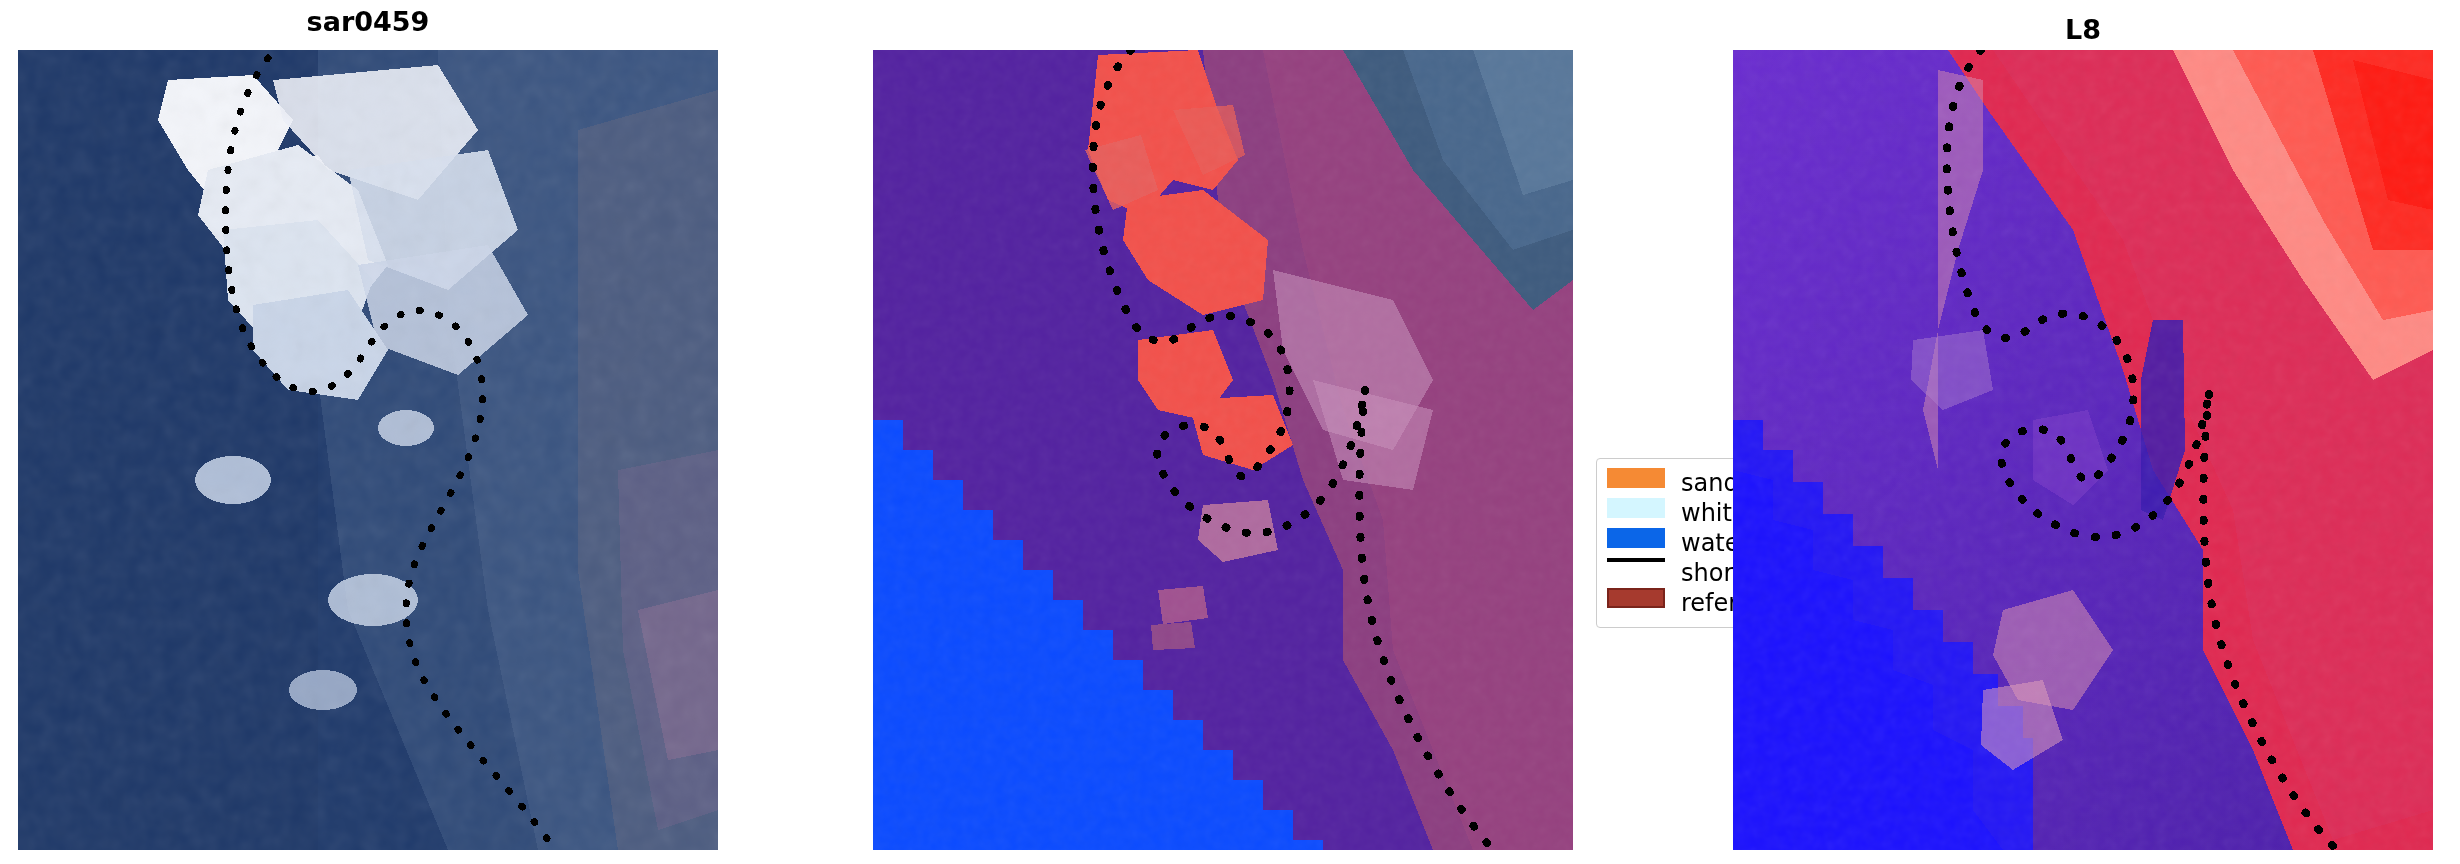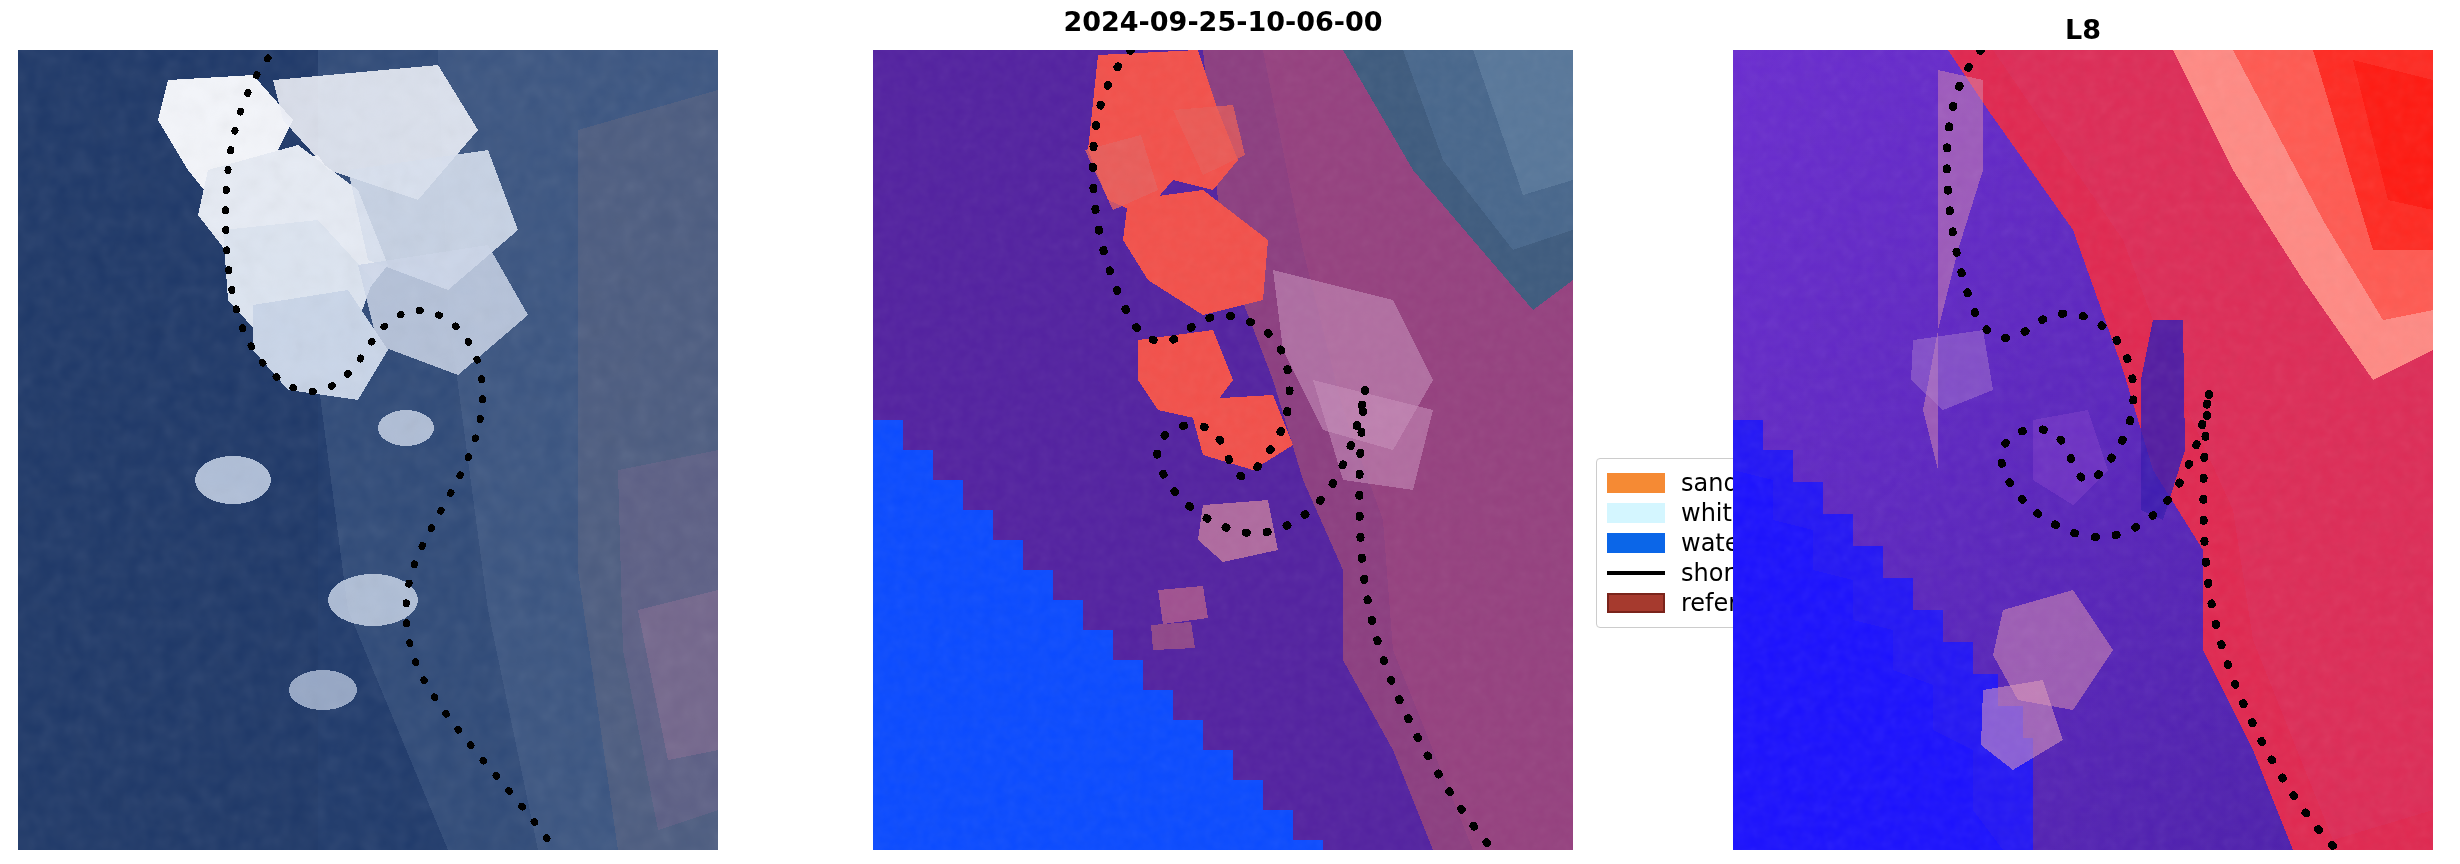--- a/index.html
+++ b/index.html
@@ -32,21 +32,21 @@
     background:#ffffff;
     border:1px solid #cccccc;
     border-radius:4px;
     box-sizing:border-box;
     padding:9px 10px 9px 10px;
     z-index:5;
     overflow:hidden;
   }
   .legend-row{
     display:flex;
-    align-items:center;
+    align-items:flex-start;
     height:30px;
     white-space:nowrap;
   }
   .swatch{
     width:58px;height:20px;
     flex:0 0 58px;
     box-sizing:border-box;
     margin-right:16px;
   }
   .swatch.line{
@@ -60,20 +60,21 @@
     line-height:30px;
   }
   
   .overlay-clip{z-index:9;}
 </style>
 </head>
 <body>
 
 <div class="figure">
 
+  <div class="panel-title" style="left:18px;top:6px;width:700px;">sar0459</div>
 
   <div class="canvas" style="left:18px;top:50px;width:700px;height:800px;">
     <svg width="700" height="800" viewBox="0 0 700 800" xmlns="http://www.w3.org/2000/svg" shape-rendering="crispEdges">
       <defs>
         <filter id="px1" x="0" y="0" width="100%" height="100%">
           <feTurbulence type="fractalNoise" baseFrequency="0.055" numOctaves="2" seed="7" result="n"></feTurbulence>
           <feColorMatrix in="n" type="saturate" values="0"></feColorMatrix>
           <feComponentTransfer>
               <feFuncA type="linear" slope="0.30"></feFuncA>
             </feComponentTransfer>
@@ -104,21 +105,20 @@
 
       <rect x="0" y="0" width="700" height="800" filter="url(#px1)" opacity="0.35"></rect>
 
       <path d="M250 8 C215 55 205 120 208 190 C212 255 225 300 262 330
                C300 358 330 330 348 300 C372 262 398 250 430 270
                C460 292 470 330 462 370 C452 420 420 460 400 505
                C380 552 385 600 415 645 C448 695 492 738 530 790" fill="none" stroke="#000000" stroke-width="7" stroke-linecap="round" stroke-dasharray="1 19"></path>
     </svg>
   </div>
 
-  <div class="panel-title" style="left:873px;top:6px;width:700px;">2024-09-25-10-06-00</div>
 
   <div class="canvas" style="left:873px;top:50px;width:700px;height:800px;">
     <svg width="700" height="800" viewBox="0 0 700 800" xmlns="http://www.w3.org/2000/svg" shape-rendering="crispEdges">
       <defs>
         <filter id="px2" x="0" y="0" width="100%" height="100%">
           <feTurbulence type="fractalNoise" baseFrequency="0.09" numOctaves="2" seed="3" result="n"></feTurbulence>
           <feColorMatrix in="n" type="saturate" values="0"></feColorMatrix>
           <feComponentTransfer>
               <feFuncA type="linear" slope="0.22"></feFuncA>
             </feComponentTransfer>

